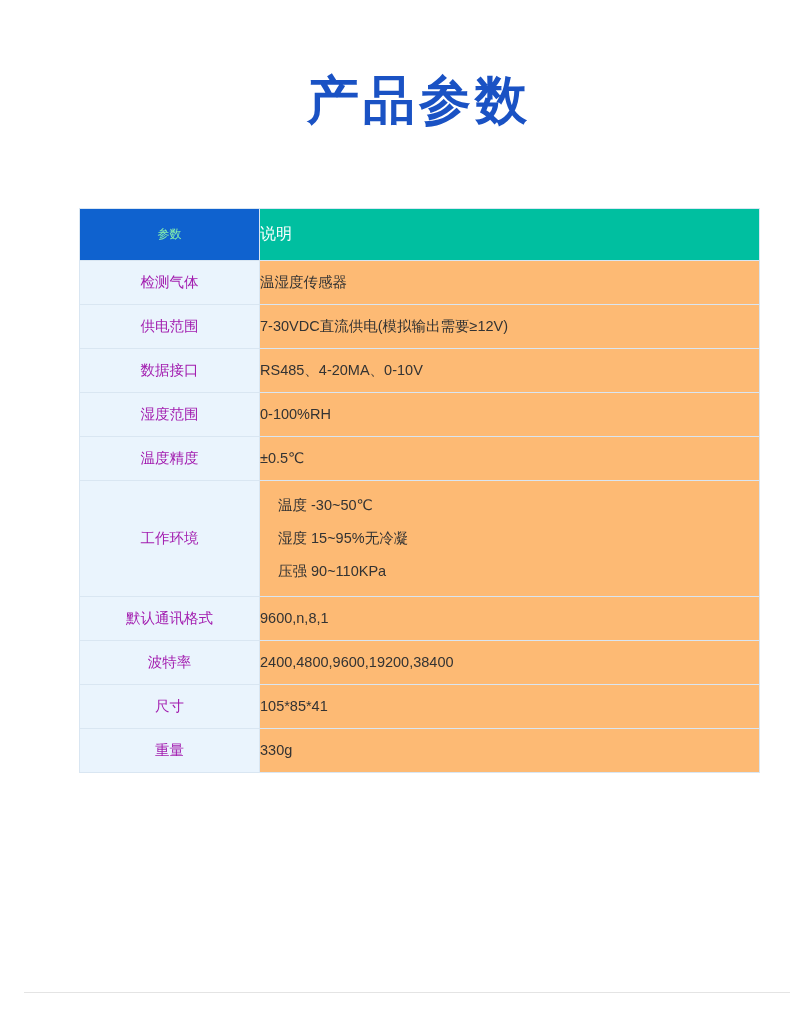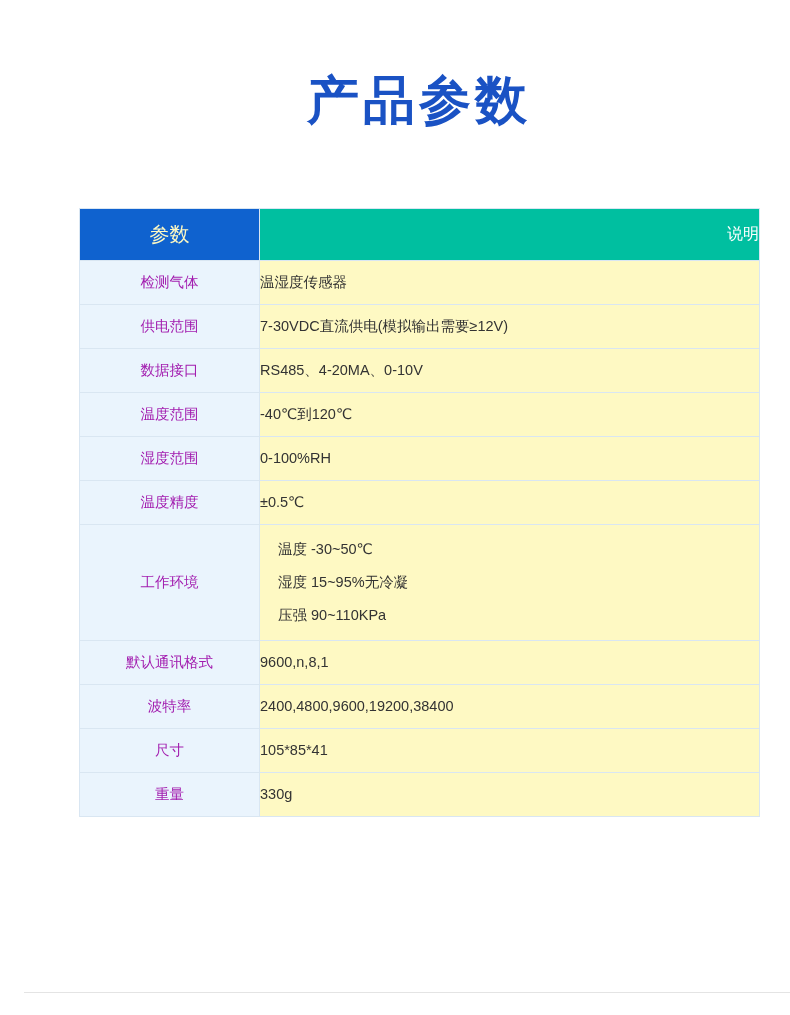--- a/index.html
+++ b/index.html
@@ -39,48 +39,48 @@
     border-collapse: collapse;
     table-layout: fixed;
   }
   table.spec td, table.spec th {
     border: 1px solid #d9e6f2;
     padding: 0;
     vertical-align: middle;
   }
   .hdr-param {
     background: #0f62cf;
-    color: #fef9c3;
-    font-size: 20px;
+    color: #86efac;
+    font-size: 12px;
     text-align: center;
     height: 52px;
     font-weight: normal;
     border: 1px solid #0f62cf;
   }
   .hdr-desc {
     background: #00bfa0;
     color: #ffffff;
     font-size: 16px;
-    text-align: right;
+    text-align: left;
     height: 52px;
     font-weight: normal;
     border: 1px solid #00bfa0;
   }
   col.c1 { width: 180px; }
   col.c2 { width: 500px; }
   td.param {
     background: #eaf4fd;
     color: #a21caf;
     font-size: 14.5px;
     text-align: center;
     height: 44px;
     padding: 6px 4px;
   }
   td.desc {
-    background: #fef9c3;
+    background: #fdba74;
     color: #333333;
     font-size: 14.5px;
     text-align: left;
     padding: 10px 18px;
     height: 44px;
     line-height: 1.45;
   }
   td.desc .line {
     display: block;
     padding: 6px 0;
@@ -129,26 +129,20 @@
               <span class="line">7-30VDC直流供电(模拟输出需要≥12V)</span>
             </td>
           </tr>
           <tr>
             <td class="param">数据接口</td>
             <td class="desc">
               <span class="line">RS485、4-20MA、0-10V</span>
             </td>
           </tr>
           <tr>
-            <td class="param">温度范围</td>
-            <td class="desc">
-              <span class="line">-40℃到120℃</span>
-            </td>
-          </tr>
-          <tr>
             <td class="param">湿度范围</td>
             <td class="desc">
               <span class="line">0-100%RH</span>
             </td>
           </tr>
           <tr>
             <td class="param">温度精度</td>
             <td class="desc">
               <span class="line">±0.5℃</span>
             </td>

